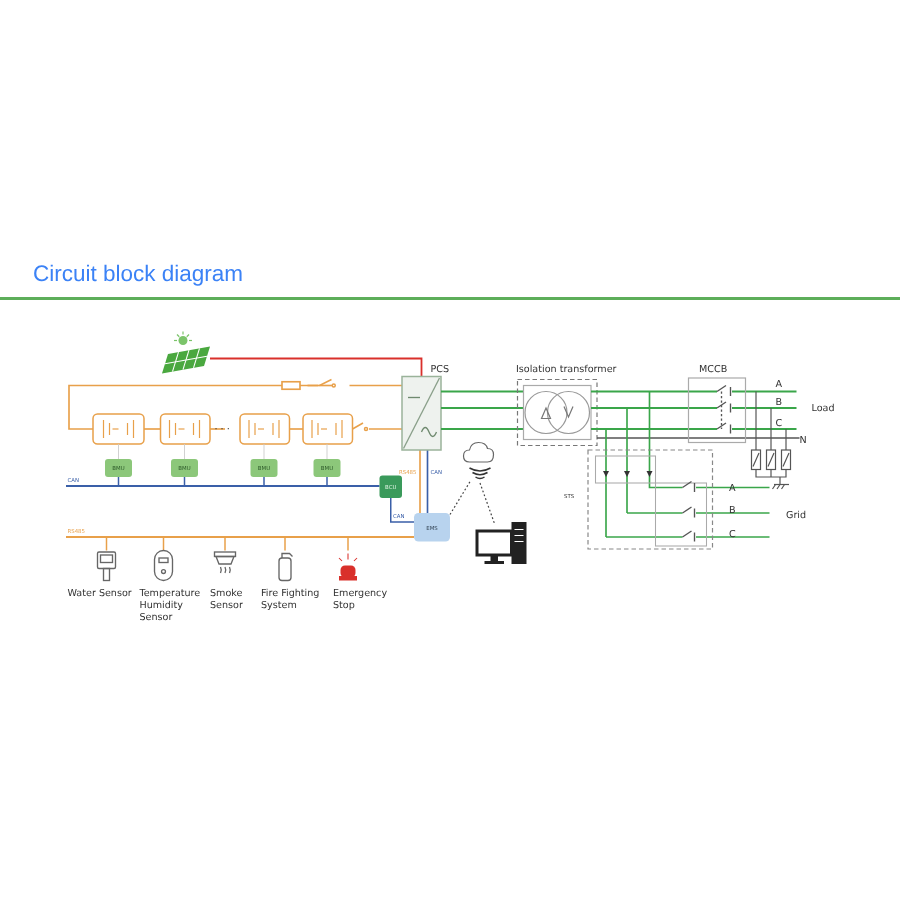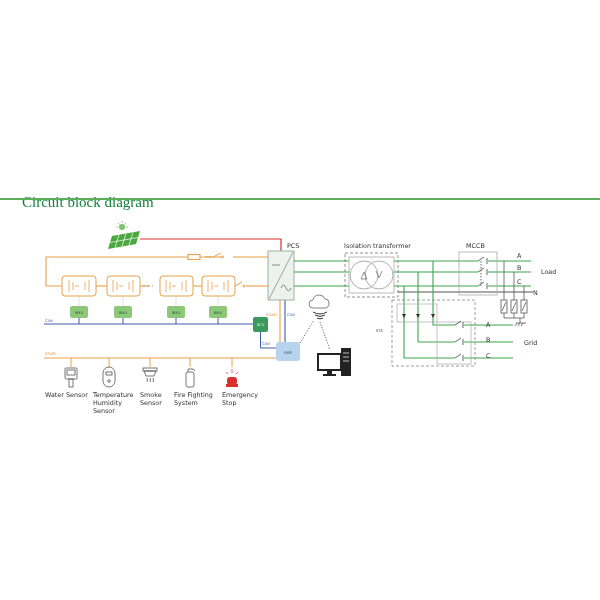--- a/index.html
+++ b/index.html
@@ -1,17 +1,17 @@
 <!DOCTYPE html>
 <html><head>
 <meta charset="utf-8">
 <style>
   html,body{margin:0;padding:0;background:#ffffff;}
   body{width:600px;height:600px;position:relative;overflow:hidden;font-family:"DejaVu Sans",sans-serif;}
-  .title{position:absolute;left:22px;top:174px;font-size:15px;color:#15803d;font-family:Liberation Serif, serif;margin-top:20px;}
+  .title{position:absolute;left:22px;top:174px;font-size:15px;color:#3b82f6;font-family:Liberation Sans, sans-serif;}
   .title-rule{position:absolute;left:0;top:198px;width:600px;height:2px;background:#5dae5a;}
   svg text{font-family:"DejaVu Sans",sans-serif;}
   .lbl{font-size:6.4px;fill:#333;}
   .tiny{font-size:3.6px;}
 </style>
 </head>
 <body>
 
 <div class="title">Circuit block diagram</div>
 <div class="title-rule"></div>

